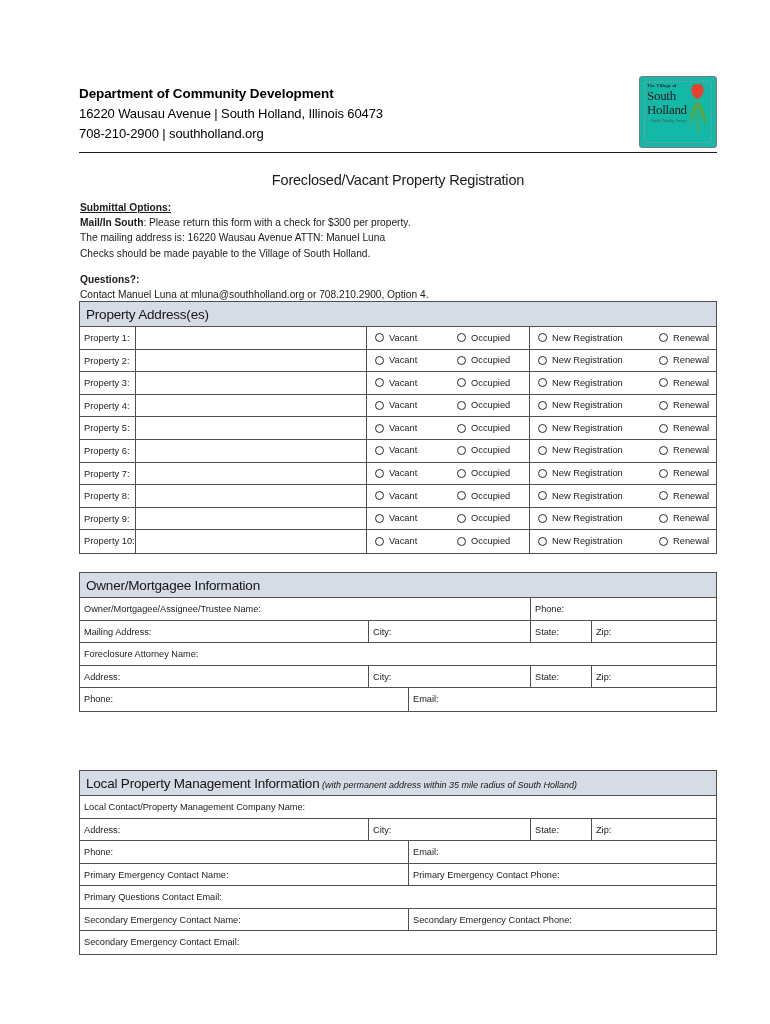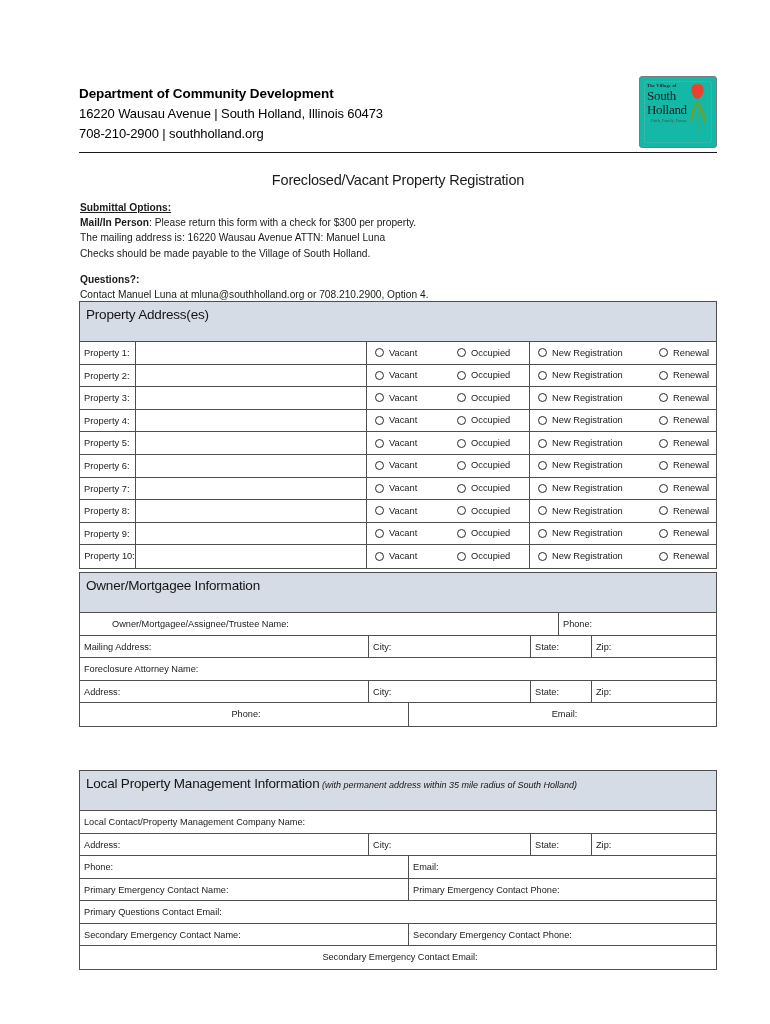--- a/index.html
+++ b/index.html
@@ -141,41 +141,41 @@
   .section {
     position: absolute;
     left: 63px;
     width: 638px;
     border: 1.6px solid #4f4f4f;
     background: #fff;
   }
   .sec-head {
     background: #d6dce5;
     border-bottom: 1.4px solid #4f4f4f;
-    height: 40px;
+    height: 25px;
     line-height: 25px;
     padding-left: 6px;
     font-size: 13.5px;
     letter-spacing: -0.2px;
     color: #141414;
     white-space: nowrap;
   }
   .sec-head .sub {
     font-size: 9px;
     font-style: italic;
     letter-spacing: 0;
   }
 
   .row {
     display: flex;
     border-bottom: 1.2px solid #4f4f4f;
     height: 22.5px;
     align-items: stretch;
   }
-  .row:last-child { border-bottom: none; text-align: center; }
+  .row:last-child { border-bottom: none; }
   .cell {
     font-size: 9.2px;
     line-height: 22.5px;
     padding-left: 4px;
     color: #1a1a1a;
     border-right: 1.2px solid #4f4f4f;
     overflow: hidden;
     white-space: nowrap;
   }
   .cell:last-child { border-right: none; }
@@ -210,21 +210,21 @@
     height: 9px;
     border: 1.6px solid #2a2a2a;
     border-radius: 50%;
     margin-right: 5px;
     flex: 0 0 auto;
     background: #fff;
   }
   .opt-label { display: inline-block; }
 
   
-  .w-name   { flex: 0 0 451px; margin-left: 28px; }
+  .w-name   { flex: 0 0 451px; }
   .w-phone  { flex: 1 1 auto; }
   .w-addr   { flex: 0 0 289px; }
   .w-city   { flex: 0 0 162px; }
   .w-state  { flex: 0 0 61px; }
   .w-zip    { flex: 1 1 auto; }
   .w-half1  { flex: 0 0 329px; }
   .w-half2  { flex: 1 1 auto; }
   .w-full   { flex: 1 1 auto; border-right: none; }
   .w-half-a { flex: 0 0 329px; }
   .w-half-b { flex: 1 1 auto; }
@@ -255,21 +255,21 @@
       <div class="logo-tagline">Faith, Family, Future</div>
     </div>
   </div>
 
   <div class="rule"></div>
 
   <div class="form-title">Foreclosed/Vacant Property Registration</div>
 
   <div class="intro">
     <span class="u-bold">Submittal Options:</span><br>
-    <span class="bold">Mail/In Person</span><span>: Please return this form with a check for $300 per property.</span><br>
+    <span class="bold">Mail/In South</span><span>: Please return this form with a check for $300 per property.</span><br>
     <span>The mailing address is: 16220 Wausau Avenue ATTN: Manuel Luna</span><br>
     <span>Checks should be made payable to the Village of South Holland.</span>
     <span class="gap"></span>
     <span class="bold">Questions?:</span><br>
     <span>Contact Manuel Luna at mluna@southholland.org or 708.210.2900, Option 4.</span>
   </div>
 
   <div class="section" id="property-section" style="top:301px;">
     <div class="sec-head">Property Address(es)</div>
     <div id="property-rows">

